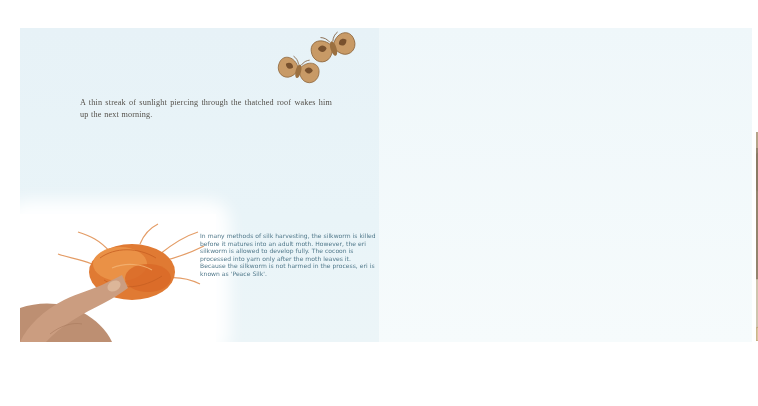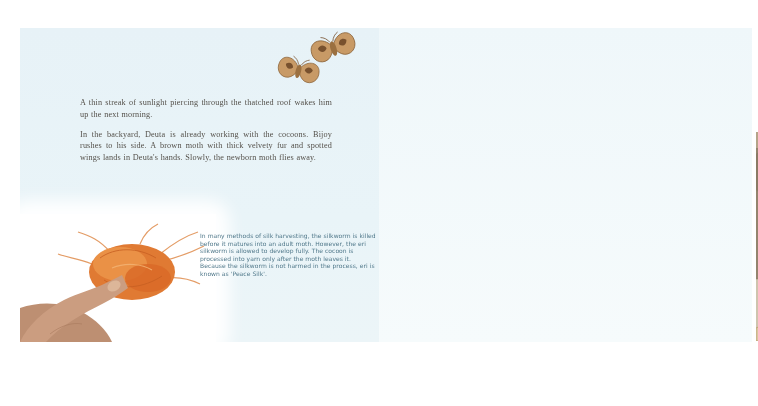--- a/index.html
+++ b/index.html
@@ -32,21 +32,20 @@
 </style>
 </head>
 <body>
 
 <div id="canvas">
   <div id="spread">
 
     <div class="page" id="page-left">
       <div class="body-text" id="left-text">
         <p>A thin streak of sunlight piercing through the thatched roof wakes him up the next morning.</p>
-        <p>In the backyard, Deuta is already working with the cocoons. Bijoy rushes to his side. A brown moth with thick velvety fur and spotted wings lands in Deuta's hands. Slowly, the newborn moth flies away.</p>
       </div>
 
       <div id="hand-photo" aria-label="Hand holding a fluffy orange eri silk cocoon">
         <svg width="196" height="128" viewBox="0 0 196 128">
           <rect x="0" y="0" width="196" height="128" fill="#ffffff"></rect>
 
           <g stroke="#dd8440" stroke-width="1.2" fill="none" opacity="0.8">
             <path d="M140,40 C155,28 165,22 178,18"></path>
             <path d="M138,48 C158,44 172,38 184,32"></path>
             <path d="M146,64 C162,62 172,66 180,70"></path>

